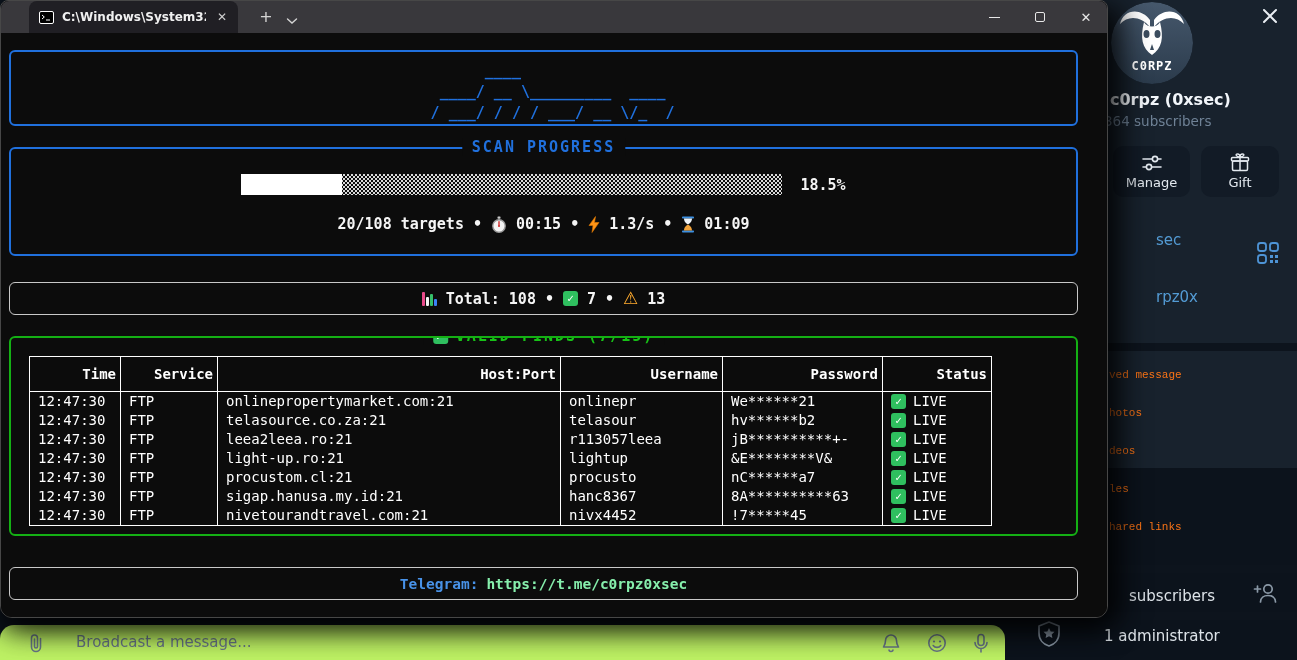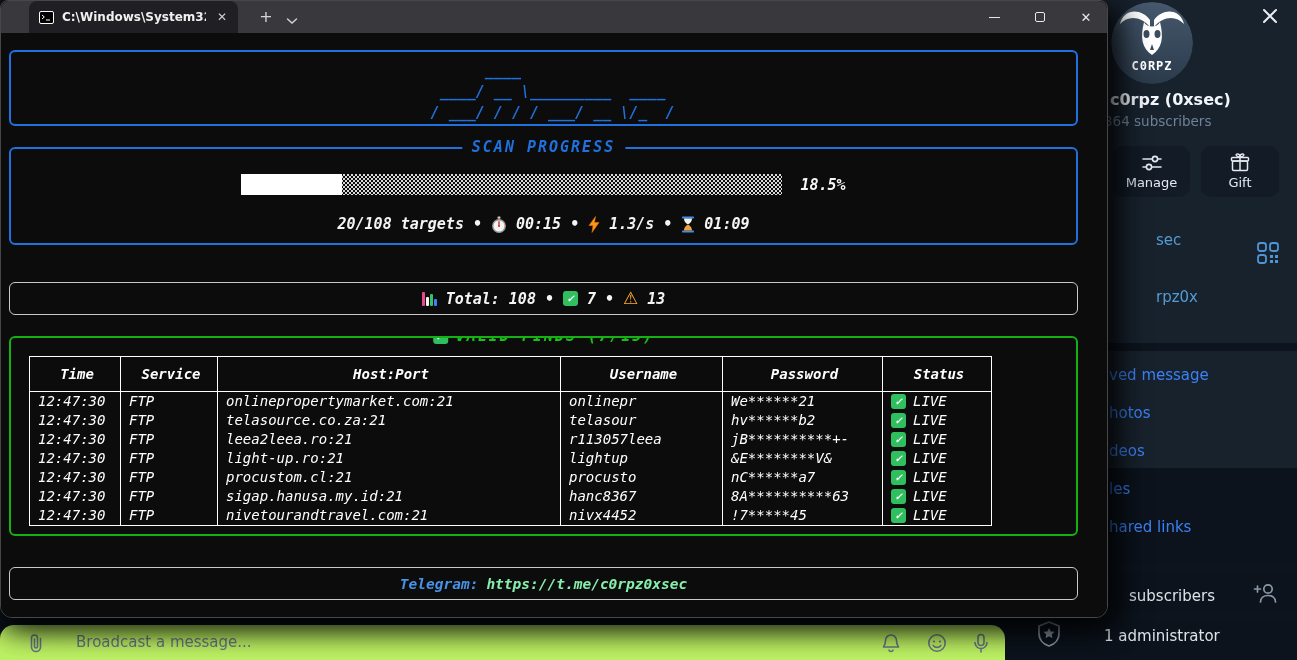--- a/index.html
+++ b/index.html
@@ -23,21 +23,21 @@
   .tg-action { position:absolute; top:146px; height:51px; background:#121b26; border-radius:10px;
     display:flex; flex-direction:column; align-items:center; justify-content:center; gap:3px; cursor:pointer; }
   .tg-action.manage { left:107px; width:77px; }
   .tg-action.gift   { left:195px; width:78px; }
   .tg-action .lbl { font-size:13px; color:#e3e9ef; }
   .tg-link { position:absolute; left:103px; font-size:15px; color:#539bd4; white-space:nowrap; cursor:pointer;padding-left:47px; }
   .tg-qr { position:absolute; left:250px; top:241px; width:24px; height:24px; cursor:pointer; }
   .tg-sep { position:absolute; left:0; width:292px; height:8px; background:#0d141d; }
   .tg-menu { position:absolute; left:0; top:356px; width:292px; list-style:none; }
   .tg-menu li { position:relative; height:38px; line-height:38px; padding-left:103px;
-    font-size:15px; color:#3b82f6; white-space:nowrap; cursor:pointer; }
+    font-size:11px; color:#f97316; white-space:nowrap; cursor:pointer;font-family:Liberation Mono, monospace; }
   .tg-row-text { position:absolute; font-size:15px; color:#dde3e8; white-space:nowrap;padding-left:20px; }
   .ticon { display:block; }
 
   
   .composer {
     position:absolute; left:0; top:625px; width:1005px; height:35px;
     background:#bef264; border-radius:14px 14px 0 0; z-index:1;
   }
   .composer .attach { position:absolute; left:26px; top:7px; cursor:pointer; }
   .composer .ph { position:absolute; left:76px; top:8px; font-size:15px; color:#687786; cursor:text; }
@@ -61,46 +61,46 @@
   .newtab { position:absolute; left:252px; top:4px; width:26px; height:24px; color:#d4d4d4; font-size:16px;
     text-align:center; line-height:23px; cursor:pointer; }
   .tabdrop { position:absolute; left:285px; top:9px; width:18px; height:14px; cursor:pointer; }
   .winbtn { position:absolute; top:0; width:46px; height:32px; display:flex; align-items:center; justify-content:center; cursor:pointer; }
   .winbtn.min { left:970px; } .winbtn.max { left:1016px; } .winbtn.cls { left:1062px; }
   .glyph-min { width:11px; height:1px; background:#e8e8e8; }
   .glyph-max { width:10px; height:10px; border:1px solid #e8e8e8; border-radius:2px; }
   .glyph-x { color:#e8e8e8; font-size:13px; }
 
   .tbody-area { position:absolute; left:0; top:32px; width:1106px; height:584px; background:#0c0c0c;
-    border-radius:0 0 11px 11px; font-family:"DejaVu Sans Mono", monospace;font-style:italic; }
+    border-radius:0 0 11px 11px; font-family:"DejaVu Sans Mono", monospace; }
 
   .tbox { position:absolute; left:8px; width:1069px; border-radius:6px; }
   .tbox .boxtitle { position:absolute; top:-11px; left:50%; transform:translateX(-50%);
     background:#0c0c0c; padding:0 10px; font-weight:bold; font-size:15px; letter-spacing:2px; white-space:nowrap;
     display:flex; align-items:center; gap:8px; }
   .banner-box { top:17px; height:76px; border:2px solid #2070dd; overflow:hidden; text-align:center; }
   .banner-box pre { display:inline-block; text-align:left; color:#2070dd; font-size:15px; line-height:21px;
     font-weight:bold; margin-top:9px; font-family:"DejaVu Sans Mono", monospace; }
-  .prog-box { top:114px; height:98px; border:2px solid #2070dd; }
+  .prog-box { top:114px; height:109px; border:2px solid #2070dd; }
   .prog-box .boxtitle { color:#2070dd; }
   .bar-row { position:absolute; top:25px; left:0; width:100%; display:flex; align-items:center; justify-content:center; }
   .bar { position:relative; width:541px; height:21px;
     background-image:conic-gradient(#d9d9d9 90deg, #0c0c0c 90deg 180deg, #d9d9d9 180deg 270deg, #0c0c0c 270deg);
     background-size:4px 4px; }
   .bar-fill { position:absolute; left:0; top:0; height:100%; background:#ffffff; }
   .bar-pct { margin-left:18px; color:#f5f5f5; font-weight:bold; font-size:15px; }
   .stat-row { position:absolute; top:66px; left:0; width:100%; display:flex; align-items:center; justify-content:center;
     gap:9px; color:#f5f5f5; font-weight:bold; font-size:15px; }
   .totals-box { top:249px; height:33px; border:1px solid #c9c9c9; display:flex; align-items:center; justify-content:center;
     gap:9px; color:#f5f5f5; font-weight:bold; font-size:15px; }
   .finds-box { top:303px; height:200px; border:2px solid #14b014; overflow:hidden; }
   .finds-box .boxtitle { color:#17c217; }
   .finds-table { position:absolute; left:18px; top:18px; border-collapse:collapse; table-layout:fixed;
     font-size:14px; color:#ffffff; }
-  .finds-table th { border:1px solid #ffffff; text-align:center; font-weight:bold; padding:9px 4px 9px 8px; font-size:14px; }
+  .finds-table th { border:1px solid #ffffff; text-align:right; font-weight:bold; padding:9px 4px 9px 8px; font-size:14px; }
   .finds-table td { border-left:1px solid #ffffff; border-right:1px solid #ffffff;
     padding:0 4px 0 8px; height:19px; line-height:19px; white-space:nowrap; overflow:hidden; }
   .finds-table { border:1px solid #ffffff; }
   .tg-box { top:534px; height:33px; border:1px solid #c9c9c9; display:flex; align-items:center; justify-content:center;
     gap:8px; font-weight:bold; font-size:14.5px; }
   .tg-box .tlabel { color:#4892e8; }
   .tg-box .turl { color:#86efac; }
 
   .sep-dot { color:#f5f5f5; }
   .chip-check { display:inline-flex; width:15px; height:15px; background:#2fbf5f; border-radius:3px;

